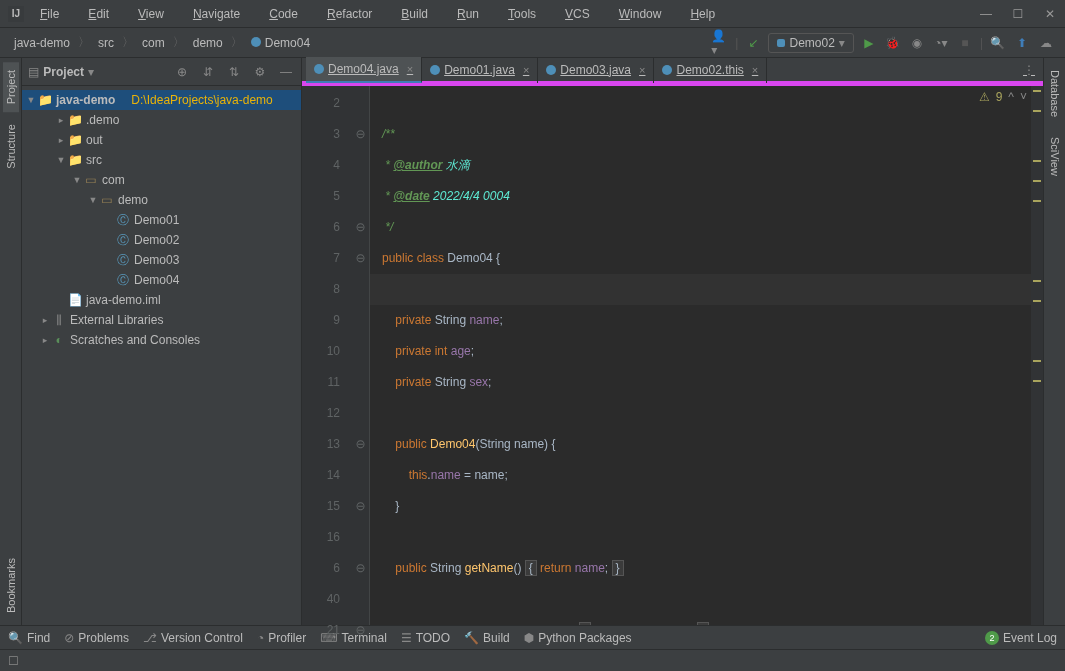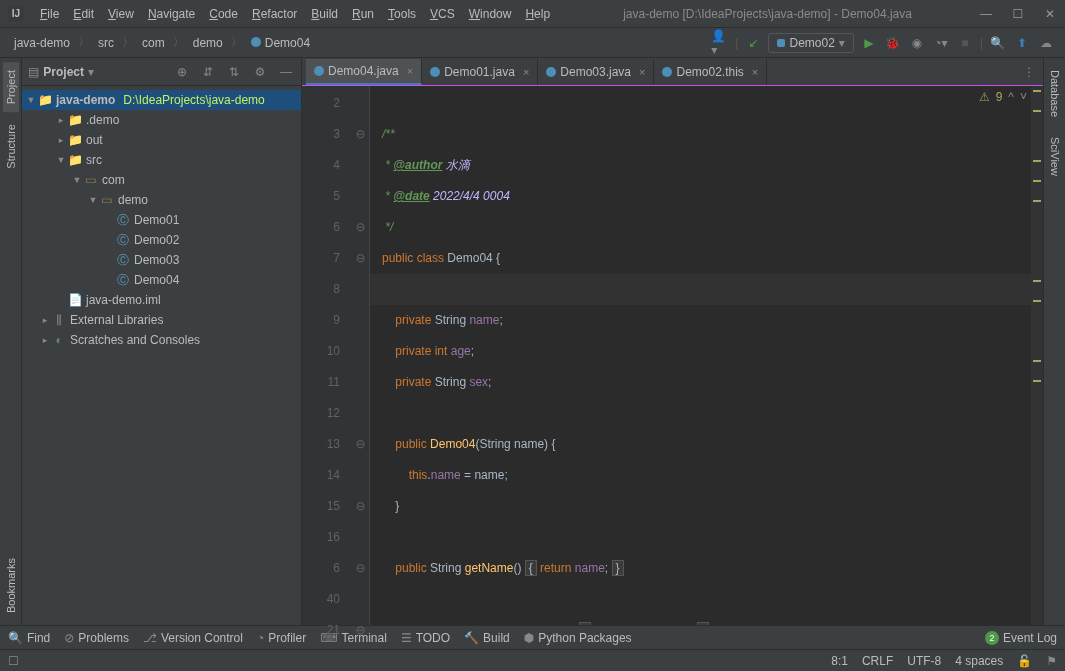--- a/index.html
+++ b/index.html
@@ -1,19 +1,19 @@
 <!DOCTYPE html>
 <html><head>
 <meta charset="utf-8">
 <style>
 * { margin:0; padding:0; box-sizing:border-box; font-family:"Segoe UI",Arial,sans-serif; font-size:12px; }
 body { width:1065px; height:671px; background:#3c3f41; color:#bbbbbb; overflow:hidden; display:flex; flex-direction:column; }
 .titlebar { height:28px; background:#3c3f41; display:flex; align-items:center; padding:0 8px; border-bottom:1px solid #2b2d2e; }
 .titlebar .logo { width:16px; height:16px; background:#383b3d; margin-right:10px; display:flex; align-items:center; justify-content:center; color:#bbb; font-weight:bold; font-size:10px; }
-.menubar { display:flex; gap:2px; }
+.menubar { display:flex; gap:17px; }
 .menuitem { padding:2px 6px; cursor:pointer; }
 .menuitem u { text-decoration:underline; }
 .titlebar-title { flex:1; text-align:center; color:#8a8a8a; font-size:12px; }
 .winctrls { display:flex; gap:18px; margin-left:auto; }
 .winctrls span { width:14px; text-align:center; cursor:pointer; color:#999; }
 .navbar { height:30px; background:#3c3f41; display:flex; align-items:center; padding:0 10px; border-bottom:1px solid #2b2d2e; }
 .breadcrumb { display:flex; align-items:center; gap:4px; }
 .bc-item { color:#bbb; padding:1px 4px; }
 .bc-sep { color:#6b6b6b; }
 .navbar-right { margin-left:auto; display:flex; align-items:center; gap:6px; }
@@ -28,36 +28,36 @@
 .pp-header .title { display:flex; align-items:center; gap:4px; }
 .pp-header-icons { margin-left:auto; display:flex; gap:8px; }
 .tree { padding:4px 0; overflow:auto; flex:1; }
 .tree-row { display:flex; align-items:center; height:20px; padding-left:4px; cursor:pointer; }
 .tree-row.selected { background:#1e4e7b; }
 .tree-arrow { width:10px; color:#888; font-size:9px; text-align:center; margin-right:2px; }
 .tree-icon { width:14px; margin-right:4px; text-align:center; }
 .folder { color:#9b8357; }
 .folder.blue { color:#5a8fba; }
 .editor-area { flex:1; display:flex; flex-direction:column; min-width:0; background:#2b2b2b; }
-.tabs { height:28px; display:flex; align-items:center; background:#3c3f41; border-bottom:1px solid #d946ef; padding-left:4px; }
+.tabs { height:28px; display:flex; align-items:center; background:#3c3f41; border-bottom:5px solid #d946ef; padding-left:4px;text-decoration:underline; }
 .tab { display:flex; align-items:center; padding:0 8px; height:26px; gap:4px; color:#bbb; cursor:pointer; border-right:1px solid #2b2d2e; }
 .tab.active { background:#4e5254; border-bottom:2px solid #3f7db8; }
 .tab .close { color:#888; margin-left:4px; font-size:11px; }
 .editor-body { flex:1; display:flex; min-height:0; position:relative; }
 .gutter-col { width:50px; background:#313335; text-align:right; padding-right:12px; color:#5f6364; font-family:Consolas,monospace; font-size:14px; line-height:31px; padding-top:2px; }
 .fold-col { width:18px; background:#313335; border-right:1px solid #424546; color:#5f6364; text-align:center; font-size:9px; line-height:31px; padding-top:2px; }
 .code-col { flex:1; font-family:Consolas,monospace; font-size:15px; line-height:31px; padding-top:2px; color:#a9b7c6; white-space:pre; overflow:hidden; }
 .code-col .line { padding-left:12px; height:31px; }
 .code-col .line.hl { background:#323232; }
 .kw { color:#cc7832; }
 .doc { color:#629755; font-style:italic; }
 .docat { color:#629755; text-decoration:underline; font-weight:bold; }
 .fn { color:#ffc66d; }
 .fld { color:#9876aa; }
-.cm { color:#c4b5fd;font-style:italic; }
+.cm { color:#5eead4;font-style:italic; }
 .collapsed-brace { background:#3b3b3b; border:1px solid #555; padding:0 3px; }
 .right-gutter { width:22px; background:#3c3f41; border-left:1px solid #2b2d2e; display:flex; flex-direction:column; align-items:center; padding-top:4px; }
 .err-strip { width:12px; background:#313335; display:flex; flex-direction:column; align-items:center; padding-top:4px; }
 .mark { width:8px; height:2px; margin-bottom:18px; }
 .warnbar { position:absolute; right:16px; top:4px; display:flex; align-items:center; gap:6px; color:#a9a45d; font-size:11px; }
 .bottom-tools { height:24px; background:#3c3f41; border-top:1px solid #2b2d2e; display:flex; align-items:center; padding:0 8px; gap:14px; }
 .bt-item { display:flex; align-items:center; gap:4px; cursor:pointer; }
 .statusbar { height:22px; background:#3c3f41; border-top:1px solid #2b2d2e; display:flex; align-items:center; padding:0 8px; }
 .statusbar-right { margin-left:auto; display:flex; gap:14px; }
 </style>
@@ -73,21 +73,20 @@
       <span class="menuitem"><u>N</u>avigate</span>
       <span class="menuitem"><u>C</u>ode</span>
       <span class="menuitem"><u>R</u>efactor</span>
       <span class="menuitem"><u>B</u>uild</span>
       <span class="menuitem"><u>R</u>un</span>
       <span class="menuitem"><u>T</u>ools</span>
       <span class="menuitem"><u>V</u>CS</span>
       <span class="menuitem"><u>W</u>indow</span>
       <span class="menuitem"><u>H</u>elp</span>
     </div>
-  <div class="titlebar-title">java-demo [D:\IdeaProjects\java-demo] - Demo04.java</div>
   <div class="winctrls">
     <span>—</span>
     <span>☐</span>
     <span>✕</span>
   </div>
 </div>
 
 <div class="navbar">
   <div class="breadcrumb" id="breadcrumb">
       <span class="bc-item">java-demo</span>
@@ -142,21 +141,21 @@
         <span class="icon-btn" style="color:#888">⇅</span>
         <span class="icon-btn" style="color:#888">⚙</span>
         <span class="icon-btn" style="color:#888">—</span>
       </div>
     </div>
     <div class="tree" id="tree">
         <div class="tree-row selected">
           <span class="tree-arrow">▼</span>
           <span class="tree-icon folder blue">📁</span>
           <span style="font-weight:bold">java-demo</span> 
-          <span style="color:#bef264;margin-left:8px">D:\IdeaProjects\java-demo</span>
+          <span style="color:#eab308;margin-left:16px">D:\IdeaProjects\java-demo</span>
         </div>
         <div class="tree-row" style="padding-left: 34px;">
           <span class="tree-arrow">▸</span>
           <span class="tree-icon" style="color:#9b8357">📁</span>
           <span>.demo</span>
         </div>
         <div class="tree-row" style="padding-left: 34px;">
           <span class="tree-arrow">▸</span>
           <span class="tree-icon" style="color:#c6703e">📁</span>
           <span>out</span>
@@ -341,21 +340,13 @@
     </div>
     <div style="flex: 1 1 0%;"></div>
     <div class="bt-item">
       <span style="background:#4f9a49;color:#fff;border-radius:50%;width:14px;height:14px;display:inline-flex;align-items:center;justify-content:center;font-size:9px">2</span>
       <span>Event Log</span>
     </div>
   </div>
 
 <div class="statusbar">
   <span style="margin-right:6px;color:#888">☐</span>
-  <div class="statusbar-right">
-    <span>8:1</span>
-    <span>CRLF</span>
-    <span>UTF-8</span>
-    <span>4 spaces</span>
-    <span style="color:#888">🔓</span>
-    <span style="color:#888">⚑</span>
-  </div>
 </div>
 
 </body></html>

